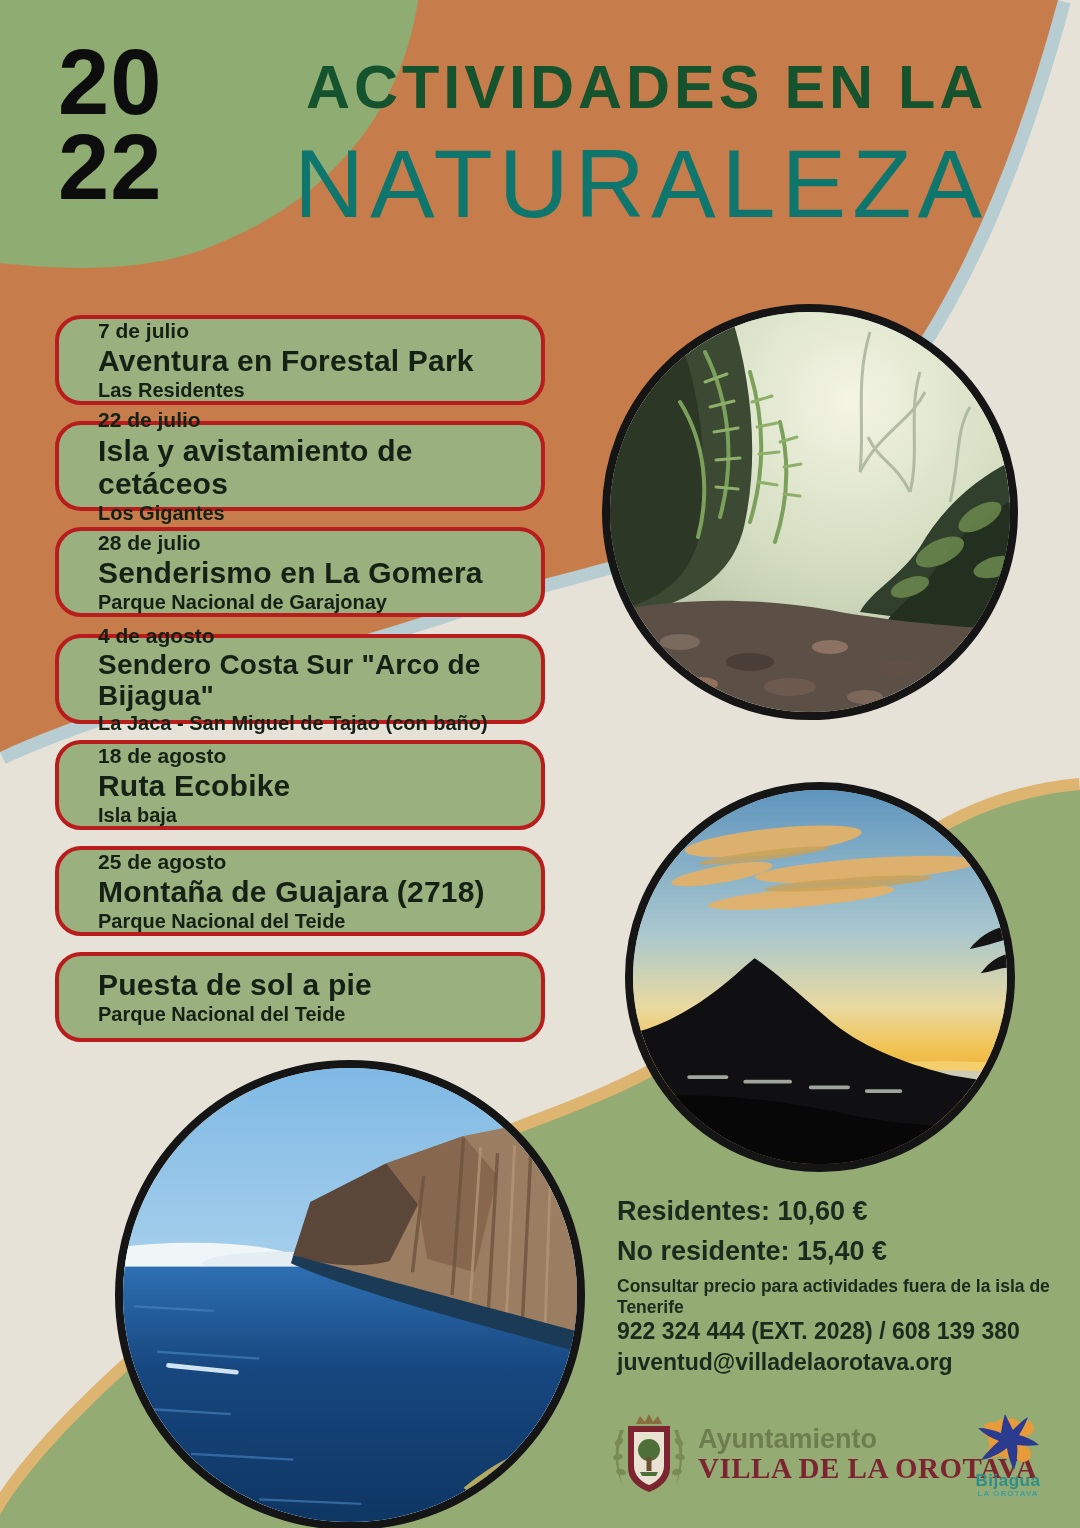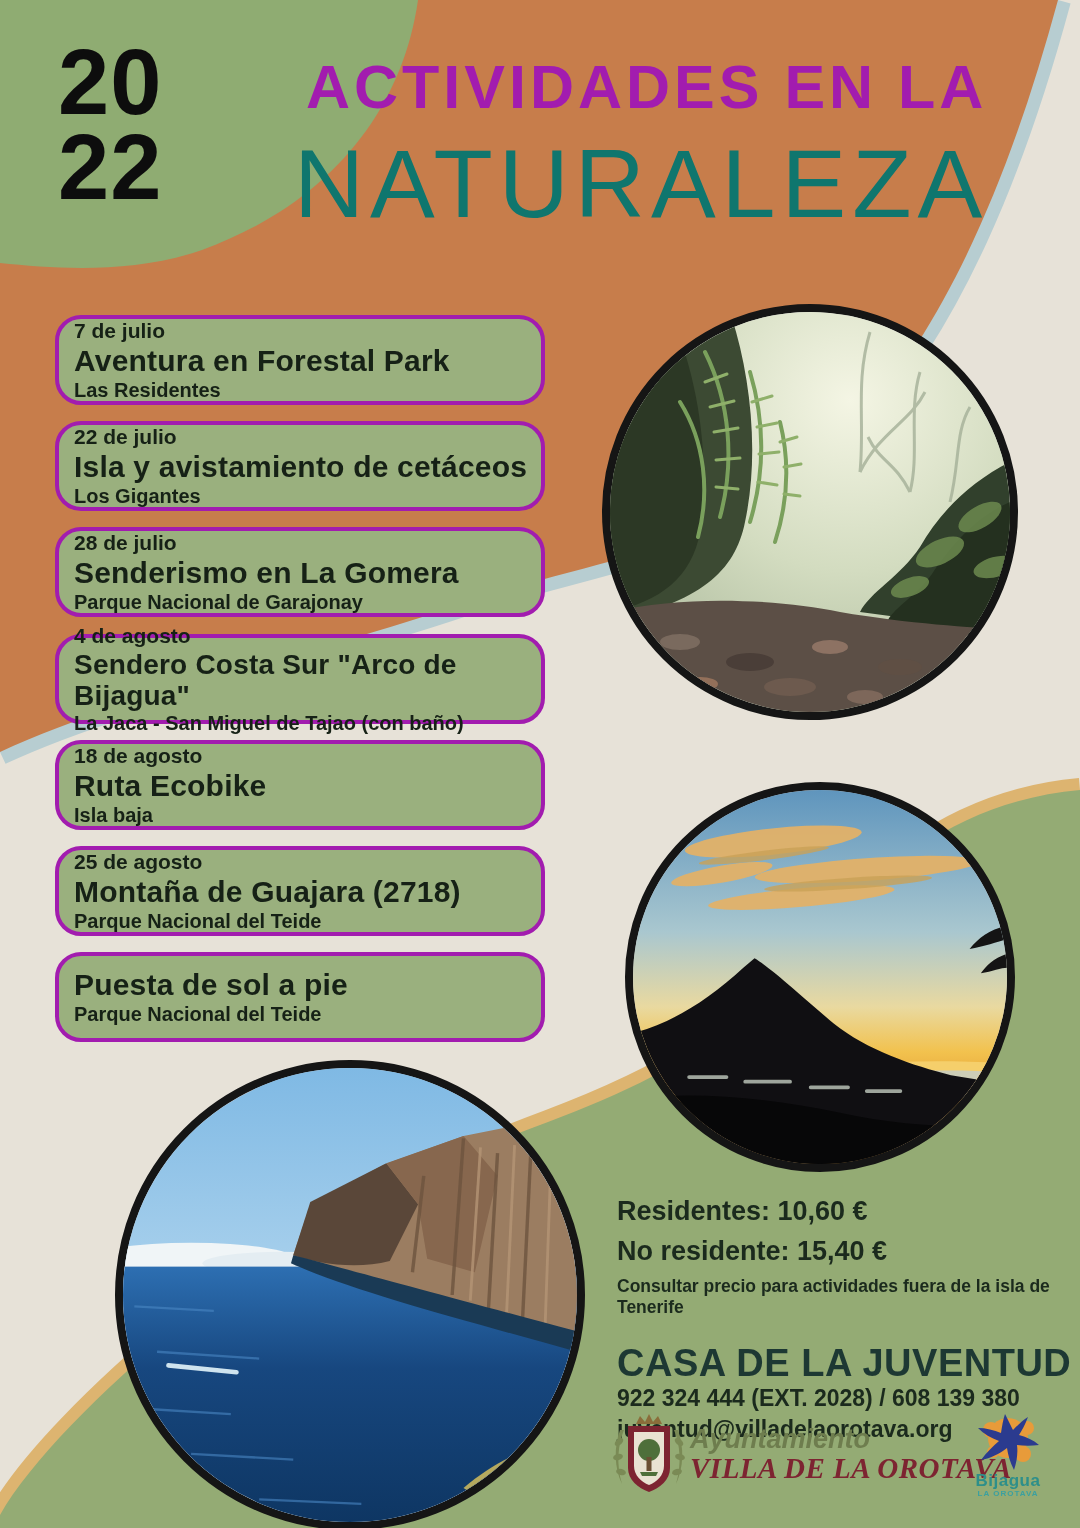--- a/index.html
+++ b/index.html
@@ -10,32 +10,32 @@
   }
   #bg{position:absolute;left:0;top:0;z-index:0;}
   
   .year{
     position:absolute;left:58px;top:40px;z-index:3;
     font-size:92px;font-weight:800;line-height:0.92;color:#0d0d0d;
     letter-spacing:1px;white-space:pre;
   }
   .title1{
     position:absolute;left:306px;top:52px;width:720px;z-index:3;
-    font-size:61px;font-weight:800;letter-spacing:4px;color:#a21caf;white-space:nowrap;
+    font-size:61px;font-weight:800;letter-spacing:4px;color:#14532d;white-space:nowrap;
   }
   .title2{
     position:absolute;left:294px;top:128px;width:740px;z-index:3;
     font-size:97px;font-weight:400;letter-spacing:6px;color:#0f766e;white-space:nowrap;
   }
   
   .event{
     position:absolute;left:55px;width:490px;height:90px;z-index:4;
-    background:#9ab07e;border:4px solid #a21caf;border-radius:26px;
+    background:#9ab07e;border:4px solid #b91c1c;border-radius:26px;
     box-sizing:border-box;display:flex;flex-direction:column;justify-content:center;
-    padding-left:15px;color:#162116;
+    padding-left:39px;color:#162116;
   }
   .ev-date{font-size:21px;font-weight:700;line-height:1.25;}
   .ev-title{font-size:30px;font-weight:800;line-height:1.12;letter-spacing:0.2px;}
   .ev-loc{font-size:20px;font-weight:700;line-height:1.2;}
   
   .circle{
     position:absolute;border:8px solid #151515;border-radius:50%;
     overflow:hidden;z-index:2;box-sizing:border-box;background:#ccc;
   }
   #circle-forest{left:602px;top:304px;width:416px;height:416px;}
@@ -44,21 +44,21 @@
   .circle svg{display:block;width:100%;height:100%;}
   
   #info{position:absolute;left:617px;top:1196px;z-index:3;color:#1b2a1d;}
   .price{font-size:27px;font-weight:700;margin-bottom:9px;}
   .note{font-size:17.5px;font-weight:700;margin-bottom:0;}
   .casa{font-size:38px;font-weight:800;color:#1d3833;letter-spacing:0.5px;margin-top:24px;}
   .phones{font-size:23px;font-weight:700;}
   .email{font-size:23px;font-weight:700;margin-top:4px;}
   
   #council{position:absolute;left:612px;top:1412px;z-index:3;display:flex;align-items:center;}
-  #council-text{margin-left:4px;font-style:italic;}
+  #council-text{margin-left:12px;}
   .council-top{font-size:27px;font-weight:700;color:#6e7d4e;line-height:1.05;}
   .council-name{font-family:"Liberation Serif",serif;font-size:29px;font-weight:700;color:#7d2431;letter-spacing:0.5px;line-height:1.1;}
   #youth-logo{position:absolute;left:958px;top:1408px;z-index:3;width:100px;text-align:center;}
   .youth-text{font-size:17px;font-weight:800;color:#2e8f8a;letter-spacing:0.5px;line-height:1;margin-top:-6px;}
   .youth-sub{font-size:8px;font-weight:700;color:#3aa0a0;letter-spacing:1px;line-height:1;margin-top:1px;}
 </style>
 </head>
 <body>
 
 <div id="poster">
@@ -266,21 +266,20 @@
 
       <path d="M 400 330 C 360 330 330 345 300 370 C 330 390 370 398 400 398 Z" fill="#b5a95e"></path>
       <path d="M 400 355 C 375 358 355 368 340 382 C 362 392 385 396 400 396 Z" fill="#8d8347"></path>
     </svg>
   </div>
 
   <div id="info">
     <div class="price">Residentes: 10,60 €</div>
     <div class="price">No residente: 15,40 €</div>
     <div class="note">Consultar precio para actividades fuera de la isla de Tenerife</div>
-    <div class="casa">CASA DE LA JUVENTUD</div>
     <div class="phones">922 324 444 (EXT. 2028) / 608 139 380</div>
     <div class="email">juventud@villadelaorotava.org</div>
   </div>
 
   <div id="council">
     <svg width="74" height="86" viewBox="0 0 74 86">
 
       <g fill="#7a8a55">
         <path d="M 8 18 C 2 35 2 55 10 72 C 4 52 6 32 12 18 Z"></path>
         <path d="M 66 18 C 72 35 72 55 64 72 C 70 52 68 32 62 18 Z"></path>

